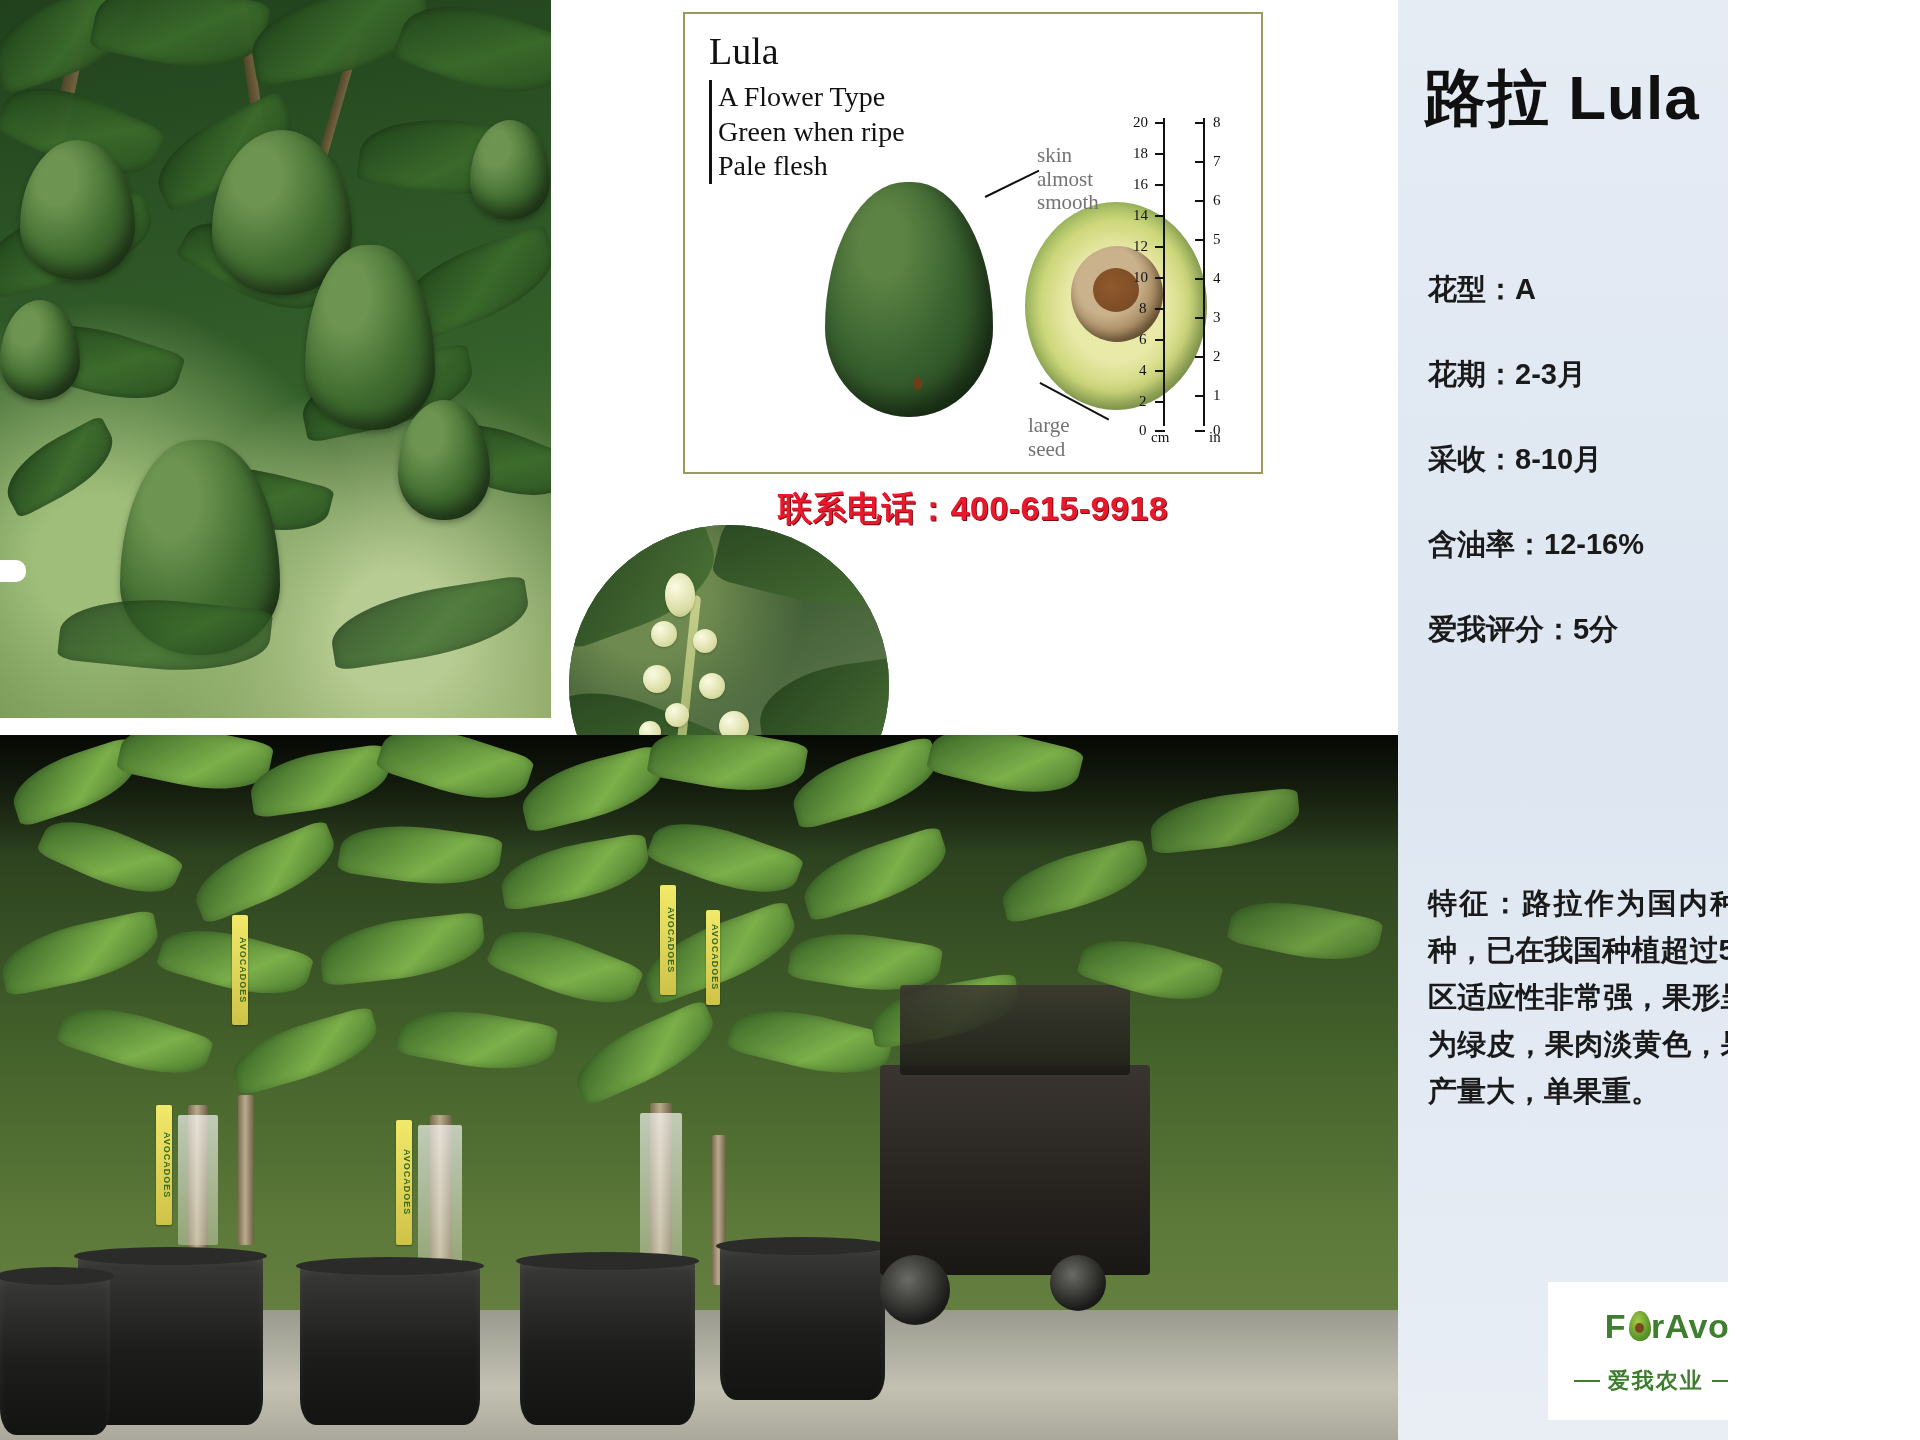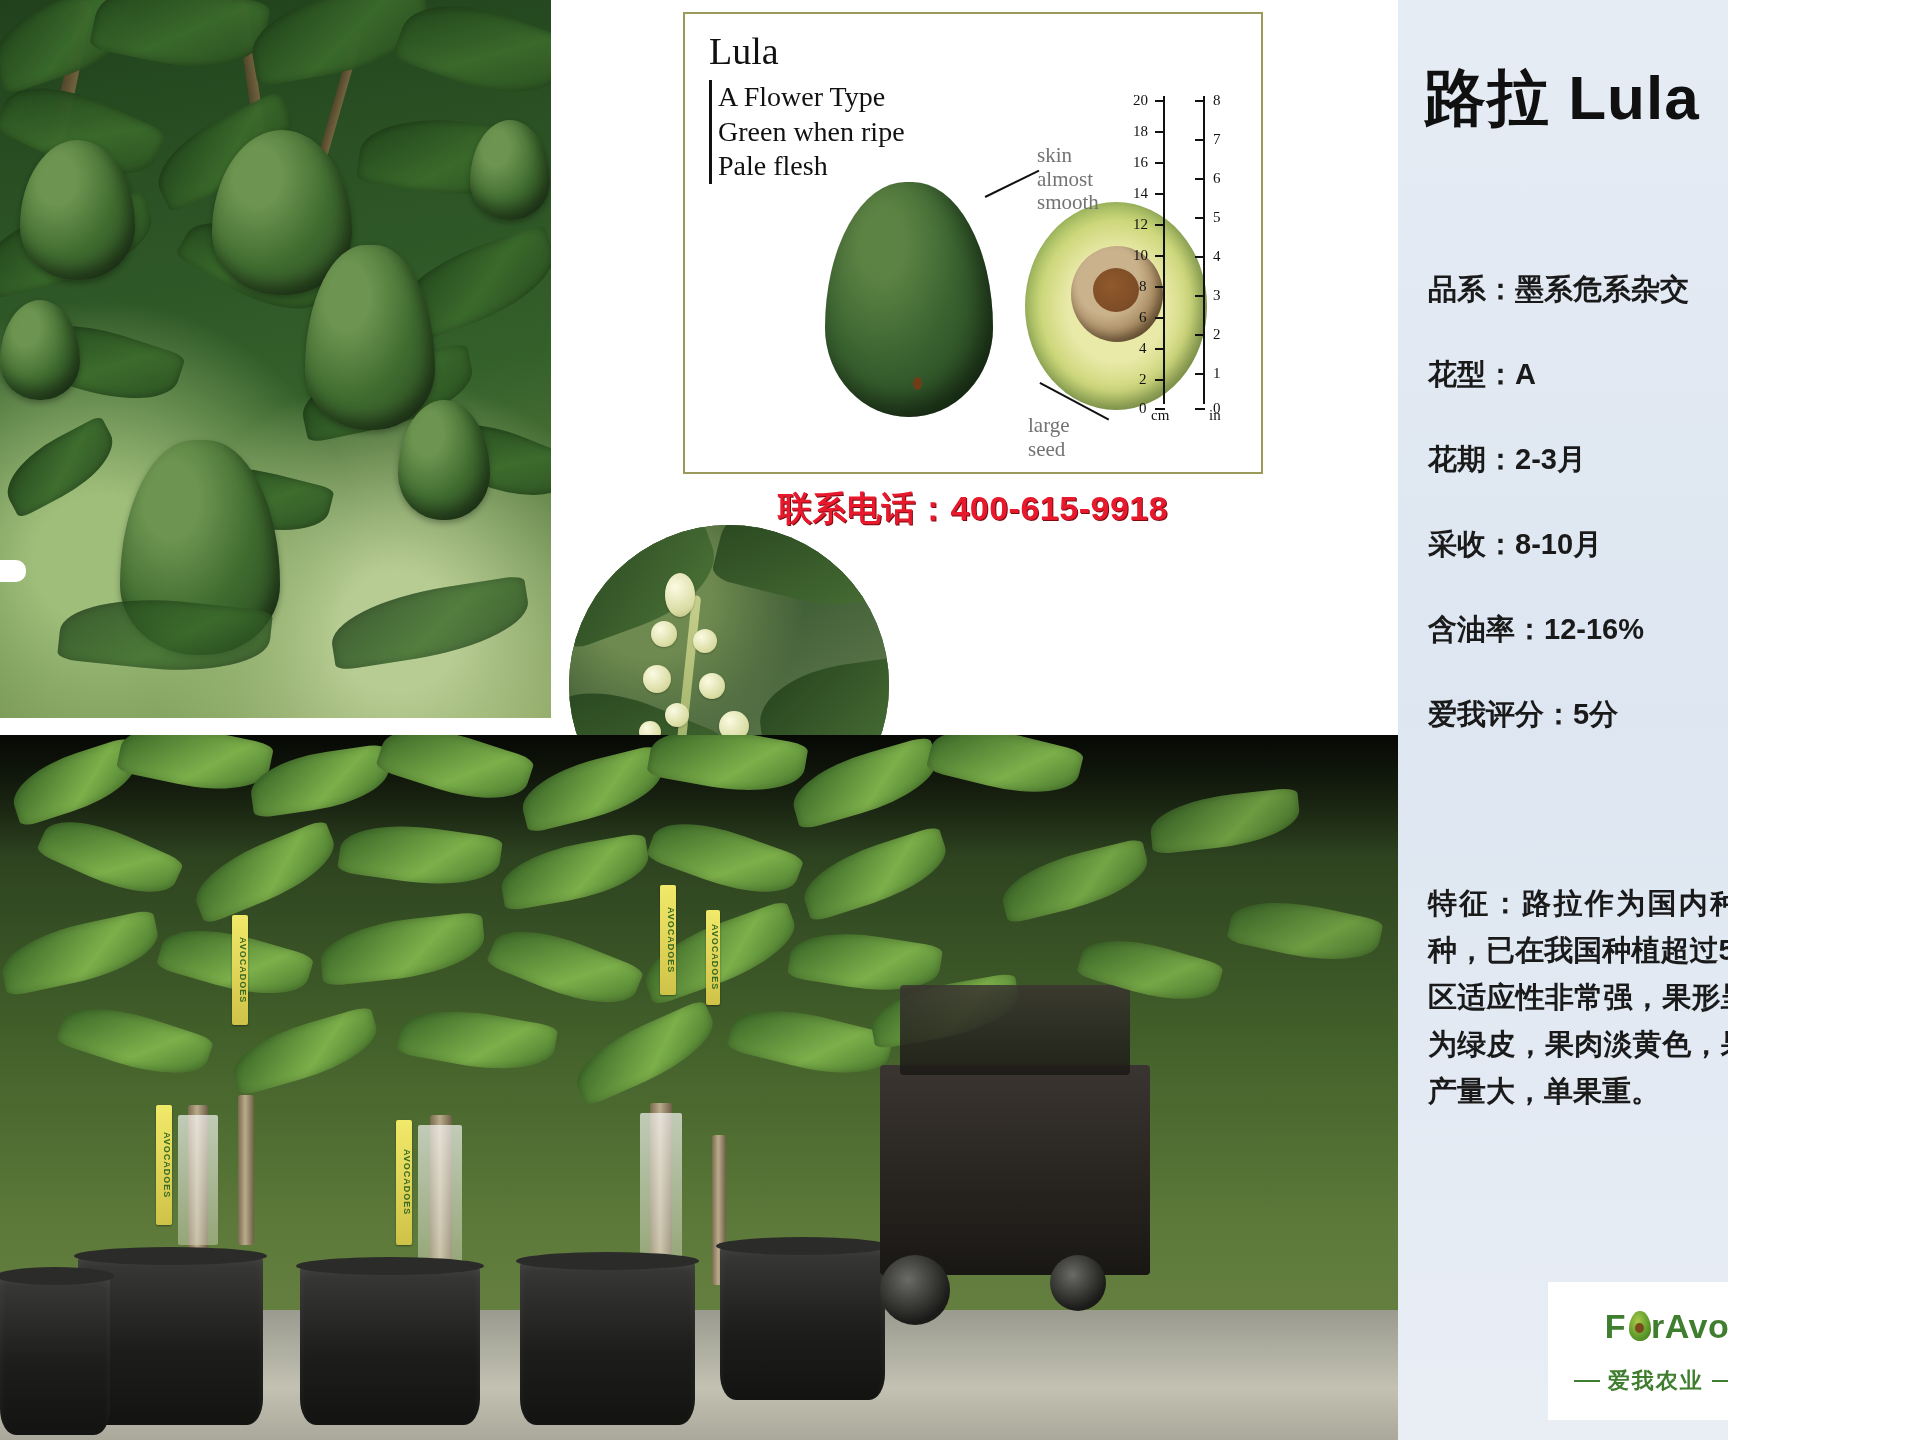--- a/index.html
+++ b/index.html
@@ -150,21 +150,21 @@
   .callout-skin { left: 352px; top: 130px; }
   .callout-seed { left: 343px; top: 400px; }
   .callout-line {
     position: absolute;
     background: #111;
     height: 1.6px;
     transform-origin: left center;
   }
   .ruler {
     position: absolute;
-    right: 18px; top: 78px;
+    right: 18px; top: 100px;
     width: 118px; height: 330px;
     font-family: "Liberation Serif", serif;
     font-size: 15px;
     color: #111;
   }
   .ruler .axis {
     position: absolute;
     top: 4px; bottom: 18px;
     width: 1.5px;
     background: #111;
@@ -626,21 +626,20 @@
       <div class="canopy-leaf" style="left:1230px; top:170px; width:150px; height:52px; transform:rotate(12deg); opacity:.8;"></div>
     </div>
 
     <div class="notch" style="left:0; top:560px;"></div>
   </div>
 
   <div class="right-panel">
     <div class="right-title">路拉 Lula</div>
 
     <div class="spec-list">
-      <div class="spec-item">品系：墨系危系杂交</div>
       <div class="spec-item">花型：A</div>
       <div class="spec-item">花期：2-3月</div>
       <div class="spec-item">采收：8-10月</div>
       <div class="spec-item">含油率：12-16%</div>
       <div class="spec-item">爱我评分：5分</div>
     </div>
 
     <div class="feature-block">特征：路拉作为国内种植最早的品种，已在我国种植超过50年，热带地区适应性非常强，果形呈梨形，果实为绿皮，果肉淡黄色，果核大，单棵产量大，单果重。</div>
 
     <div class="logo-box">

